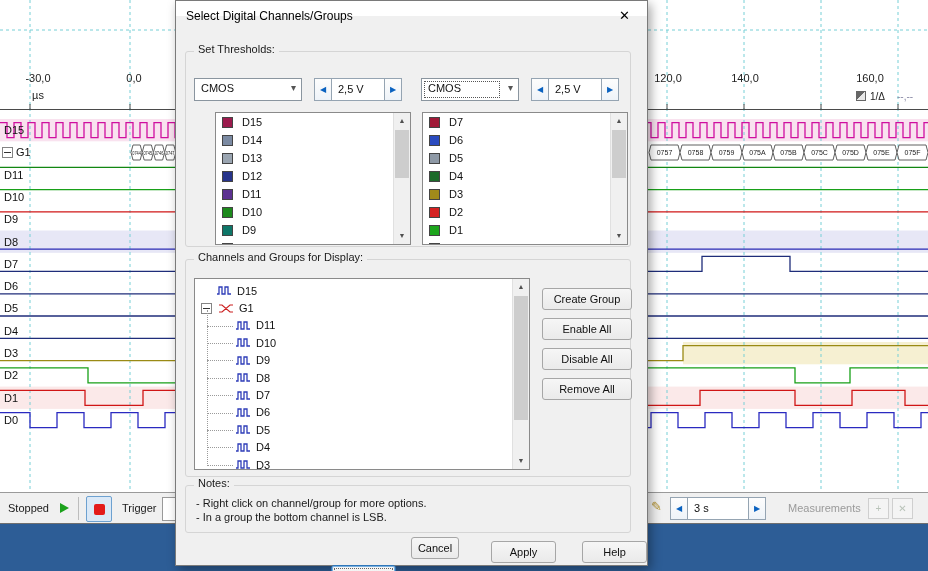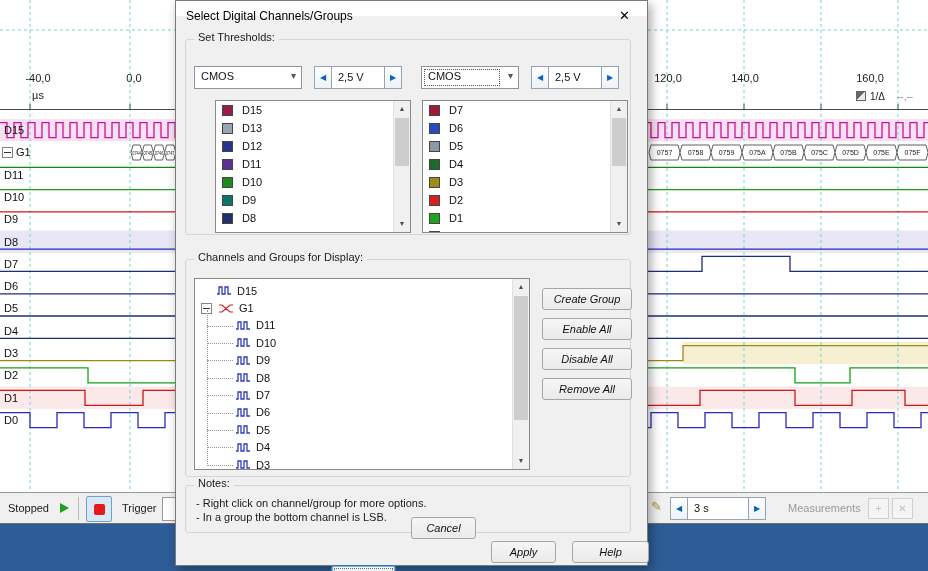--- a/index.html
+++ b/index.html
@@ -40,21 +40,21 @@
   #blueband{position:absolute;left:0;top:524px;width:928px;height:47px;background:#2d5d96;}
   
   #dialog{position:absolute;left:175px;top:0;width:473px;height:566px;background:#f0f0f0;
           border:1px solid #7a7a7a;box-sizing:border-box;box-shadow:3px 4px 10px rgba(0,0,0,0.35);}
   .titlebar{position:absolute;left:0;top:0;right:0;height:15px;background:#fff;}
   .titlebar .title{position:absolute;left:10px;top:8px;font-size:12px;color:#000;}
   .titlebar .close{position:absolute;right:0;top:0;width:45px;height:29px;text-align:center;line-height:29px;
                    font-size:13px;color:#000;}
   .gb{position:absolute;border:1px solid #d5d5d5;border-radius:3px;box-sizing:border-box;}
   .gb .legend{position:absolute;top:-9px;left:8px;background:#f0f0f0;padding:0 4px;font-size:11px;color:#1a1a1a;white-space:nowrap;}
-  #gb-thresholds{left:9px;top:38px;width:446px;height:196px;}
+  #gb-thresholds{left:9px;top:50px;width:446px;height:196px;}
   #gb-display{left:9px;top:258px;width:446px;height:218px;}
   #gb-notes{left:9px;top:484px;width:446px;height:48px;padding:10px 0 0 10px;}
   .note-line{font-size:11px;line-height:14px;color:#1a1a1a;}
   .combo{position:absolute;height:23px;background:#fff;border:1px solid #8a959f;box-sizing:border-box;}
   .combo .combo-text{position:absolute;left:6px;top:3px;font-size:11px;}
   .combo .combo-arrow{position:absolute;right:5px;top:3px;font-size:10px;color:#555;}
   .combo.focused::after{content:"";position:absolute;left:2px;top:2px;right:18px;bottom:2px;border:1px dotted #555;}
   #combo-left{left:8px;top:26px;width:108px;}
   #spin-left{position:absolute;left:128px;top:26px;width:88px;}
   #combo-right{left:235px;top:26px;width:98px;}
@@ -69,21 +69,21 @@
   .sb-btn{height:16px;line-height:16px;text-align:center;font-size:7px;color:#505050;}
   .sb-down{position:absolute;bottom:0;left:0;right:0;}
   .sb-thumb{position:absolute;left:1px;right:1px;background:#cdcdcd;}
   .treebox{position:absolute;left:8px;top:18px;width:336px;height:192px;background:#fff;border:1px solid #8a8a8a;box-sizing:border-box;overflow:hidden;}
   .tree-items{position:absolute;left:0;top:0;right:17px;bottom:0;overflow:hidden;}
   .tree-row{position:absolute;left:0;right:0;height:17.4px;display:flex;align-items:center;font-size:11px;}
   .tree-row .ticon{display:inline-flex;margin-right:5px;flex:none;}
   .vdot{position:absolute;width:0;border-left:1px dotted #9a9a9a;}
   .hdot{position:absolute;height:0;border-top:1px dotted #9a9a9a;}
   .win-btn{position:absolute;height:22px;background:linear-gradient(#f6f6f6,#eaeaea);border:1px solid #a6a6a6;
-           border-radius:3px;font-size:11px;color:#111;font-family:"Liberation Sans",sans-serif;padding:0;font-style:italic;}
+           border-radius:3px;font-size:11px;color:#111;font-family:"Liberation Sans",sans-serif;padding:0;}
   .win-btn.default{border-color:#2f76b9;box-shadow:inset 0 0 0 1px #7ab1e0;outline:1px dotted #666;outline-offset:-4px;}
   .disp-btn{left:356px;width:90px;}
 </style>
 </head>
 <body>
 
 <div id="screen">
 
   <div id="wavebg"><svg width="928" height="571" xmlns="http://www.w3.org/2000/svg" font-family="Liberation Sans, sans-serif">
         <rect x="0" y="119.0" width="928" height="22.3" fill="#f9e2ef"></rect>
@@ -138,21 +138,21 @@
         <path d="M0 271.4 H702 V256.4 H790 V271.4 H928" fill="none" stroke="#1f2d7a" stroke-width="1.3"></path>
         <path d="M0 293.8 H928" fill="none" stroke="#1f2d7a" stroke-width="1.3"></path>
         <path d="M0 316.0 H928" fill="none" stroke="#1f2d7a" stroke-width="1.3"></path>
         <path d="M0 338.4 H928" fill="none" stroke="#1f2d7a" stroke-width="1.3"></path>
         <path d="M0 360.6 H683 V345.6 H928" fill="none" stroke="#9a8a14" stroke-width="1.3"></path>
         <path d="M0 367.9 H88 V382.9 H400 V367.9 H795 V382.9 H850 V367.9 H928" fill="none" stroke="#18a018" stroke-width="1.3"></path>
         <path d="M0 390.3 H85 V405.3 H143 V390.3 H300 V405.3 H700 V390.3 H795 V405.3 H852 V390.3 H905 V405.3 H928" fill="none" stroke="#d01616" stroke-width="1.3"></path>
         <path d="M0 412.6 H30 V427.6 H57 V412.6 H84 V427.6 H111 V412.6 H138 V427.6 H165 V412.6 H192 V427.6 H219 V412.6 H246 V427.6 H273 V412.6 H300 V427.6 H327 V412.6 H354 V427.6 H381 V412.6 H408 V427.6 H435 V412.6 H462 V427.6 H489 V412.6 H516 V427.6 H543 V412.6 H570 V427.6 H597 V412.6 H624 V427.6 H651 V412.6 H678 V427.6 H705 V412.6 H732 V427.6 H759 V412.6 H786 V427.6 H813 V412.6 H840 V427.6 H867 V412.6 H894 V427.6 H921 V412.6 H928" fill="none" stroke="#2a2ac0" stroke-width="1.3"></path>
       </svg></div>
 
-  <span class="ax" style="left:38px">-40,0</span>
+  <span class="ax" style="left:38px">-30,0</span>
   <span class="ax" style="left:134px">0,0</span>
   <span class="ax-unit" style="left:38px">µs</span>
   <span class="ax" style="left:668px">120,0</span>
   <span class="ax" style="left:745px">140,0</span>
   <span class="ax" style="left:870px">160,0</span>
 
   <div id="delta">
     <span class="dbox"></span>
     <span>1/Δ</span>
     <span class="dval">--,--</span>
@@ -226,20 +226,24 @@
         <span class="spin-val">2,5 V</span>
         <span class="spin-btn">▶</span>
       </div>
       <div class="listbox" id="list-left">
         <div class="lb-items">
             <div class="lb-item">
               <span class="chip" style="background:#9b1b4d"></span>
               <span>D15</span>
             </div>
             <div class="lb-item">
+              <span class="chip" style="background:#7b8aa2"></span>
+              <span>D14</span>
+            </div>
+            <div class="lb-item">
               <span class="chip" style="background:#9aa5b1"></span>
               <span>D13</span>
             </div>
             <div class="lb-item">
               <span class="chip" style="background:#27348b"></span>
               <span>D12</span>
             </div>
             <div class="lb-item">
               <span class="chip" style="background:#5c3191"></span>
               <span>D11</span>
@@ -425,18 +429,18 @@
     </div>
 
     <div class="gb" id="gb-notes">
       <span class="legend">Notes:</span>
       <div class="note-line">- Right click on channel/group for more options.</div>
       <div class="note-line">- In a group the bottom channel is LSB.</div>
     </div>
 
     <div id="footer-buttons">
         <button class="win-btn default" style="left:155px;top:564px;width:65px">OK</button>
-        <button class="win-btn" style="left:235px;top:516px;width:65px">Cancel</button>
+        <button class="win-btn" style="left:235px;top:536px;width:48px">Cancel</button>
         <button class="win-btn" style="left:315px;top:540px;width:65px">Apply</button>
-        <button class="win-btn" style="left:396px;top:540px;width:77px">Help</button>
+        <button class="win-btn" style="left:406px;top:540px;width:65px">Help</button>
       </div>
   </div>
 </div>
 
 </body></html>

